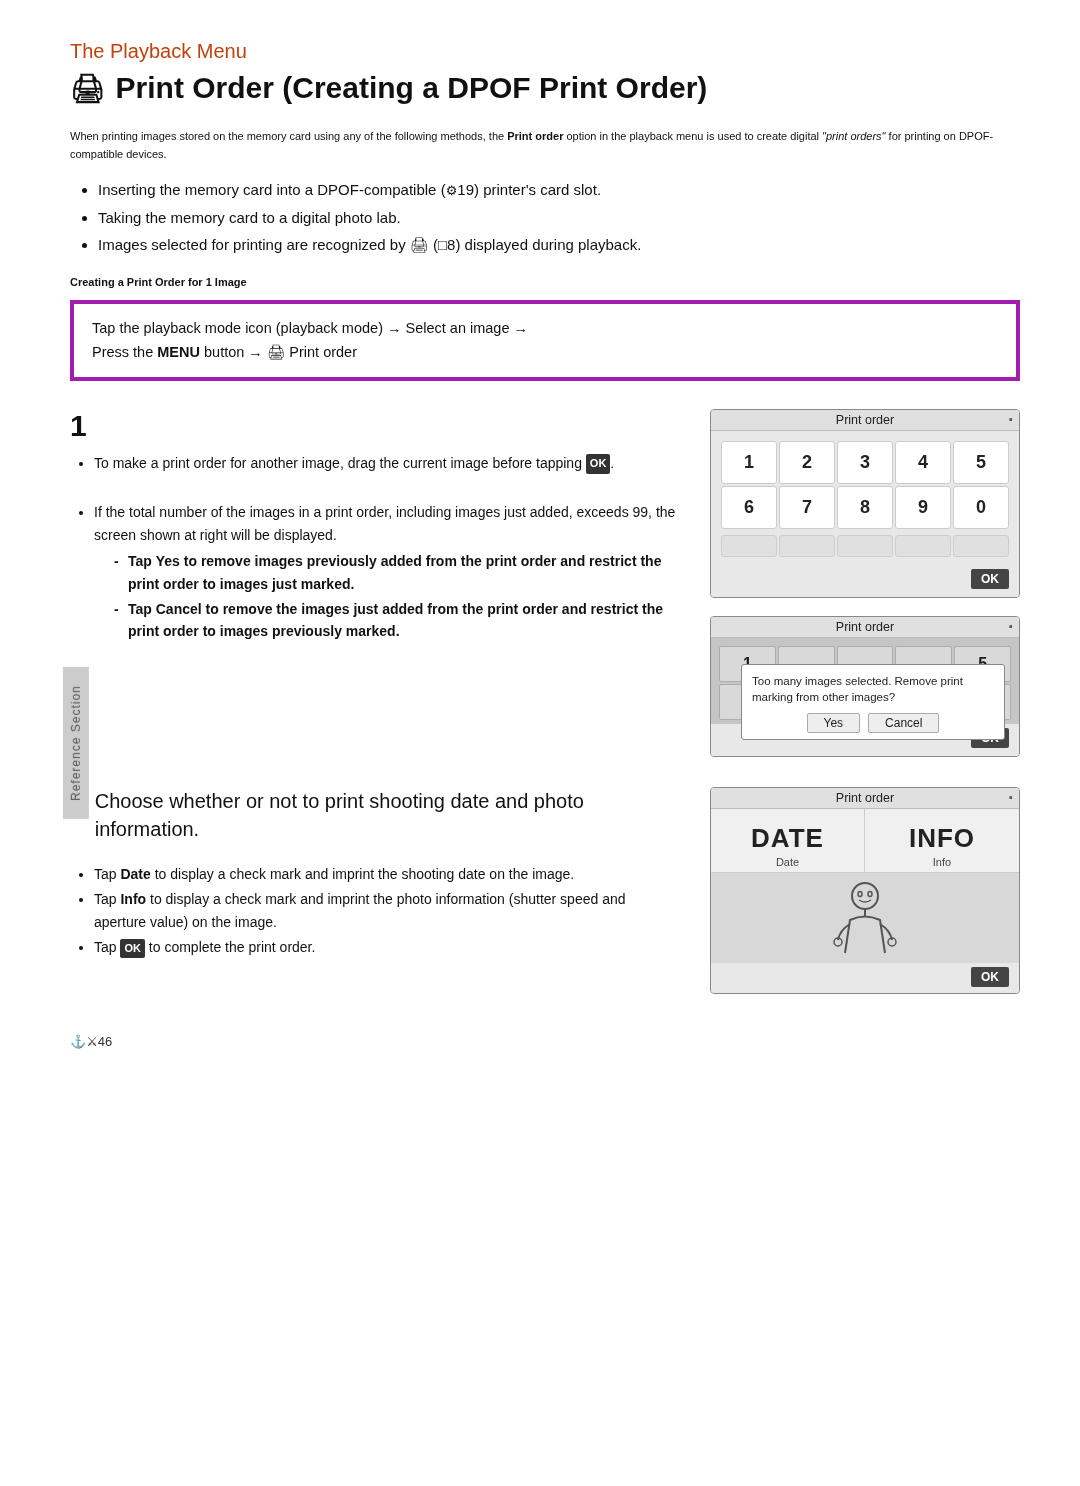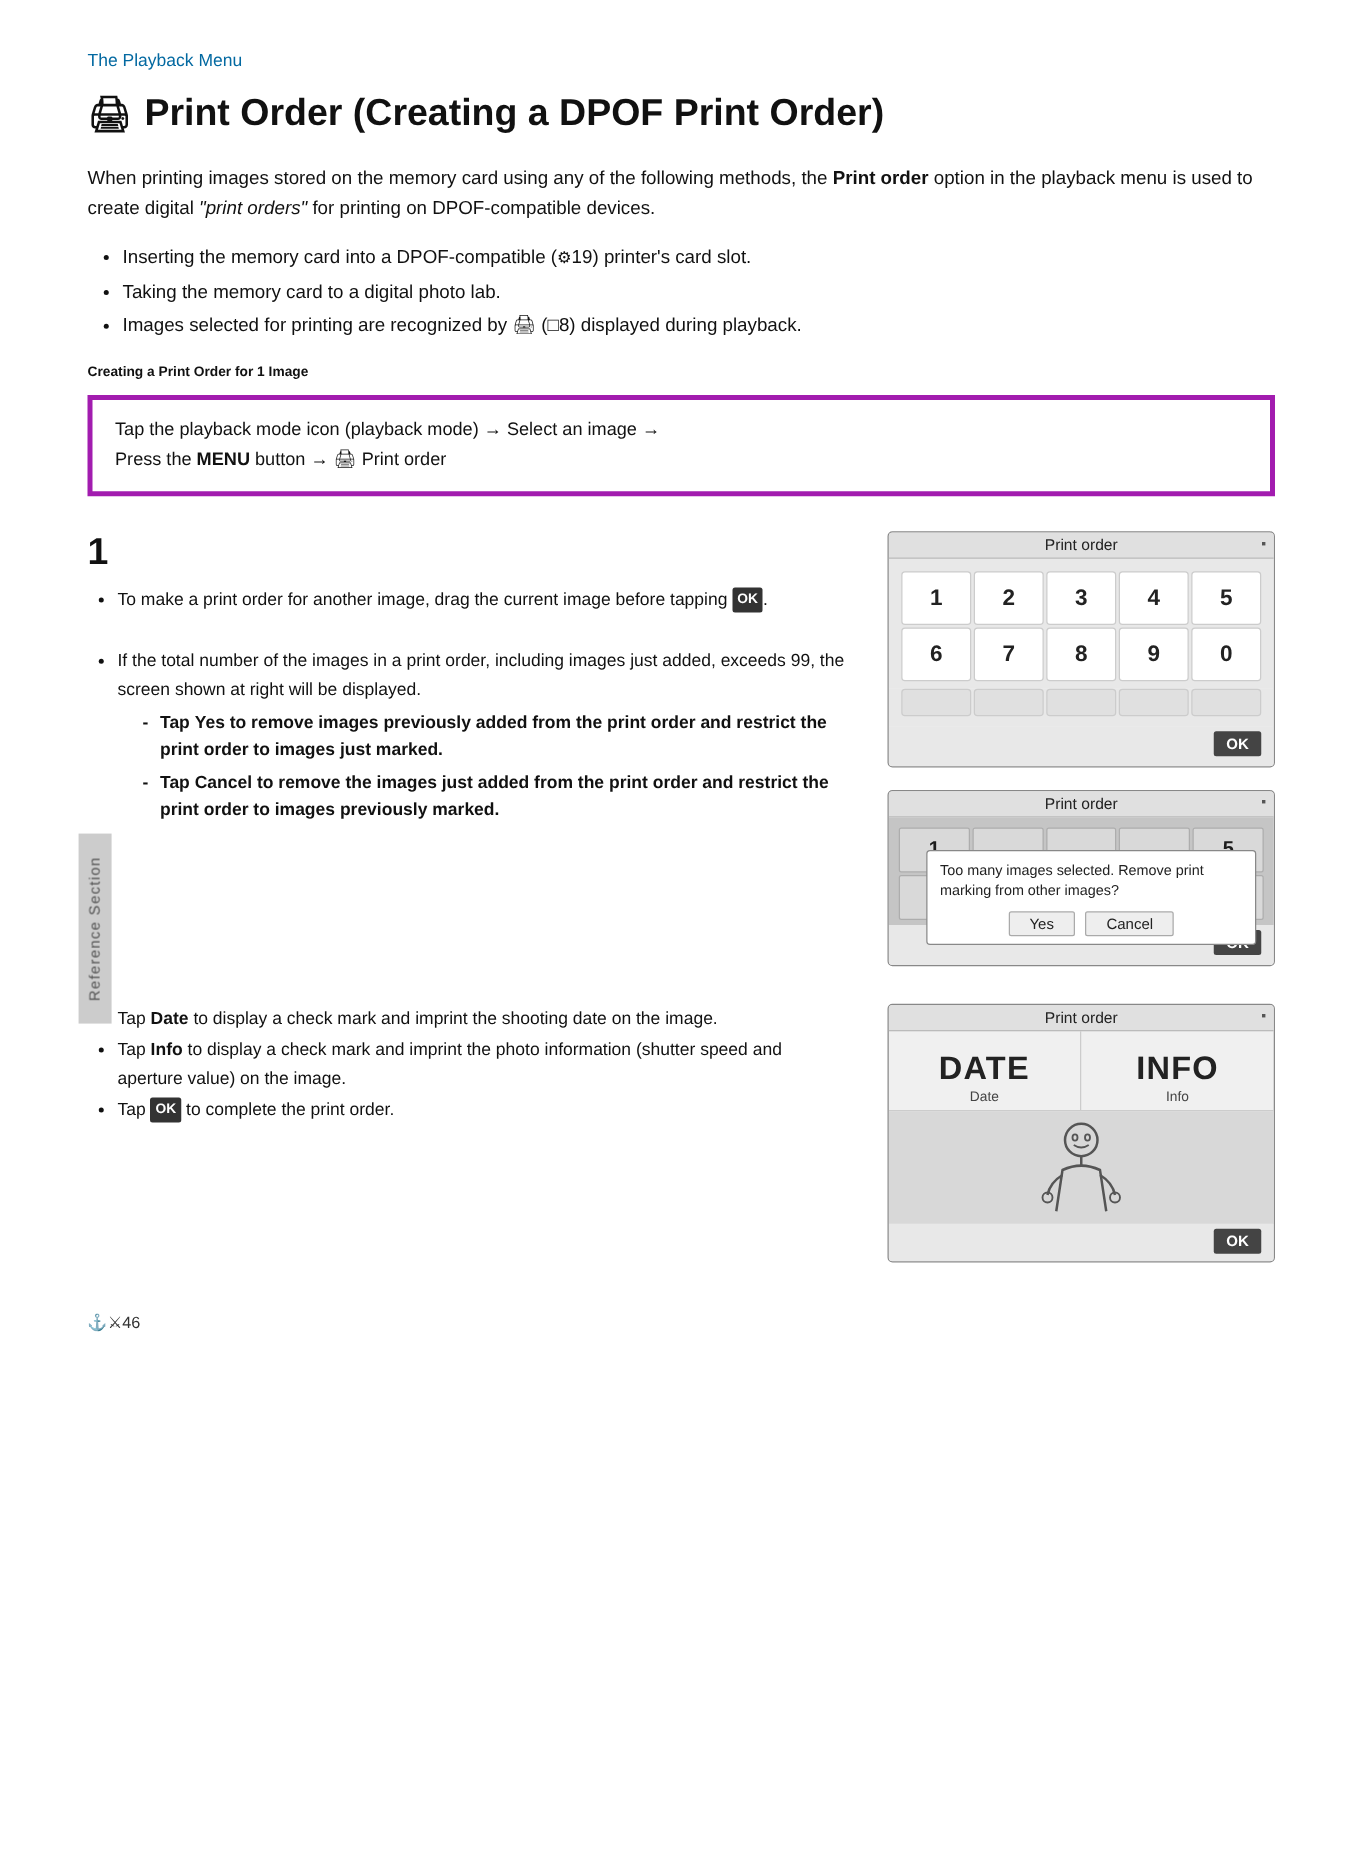--- a/index.html
+++ b/index.html
@@ -7,37 +7,37 @@
       background: #fff;
       font-family: 'Arial', sans-serif;
       font-size: 15px;
       color: #111;
       width: 1080px;
       min-height: 1486px;
       padding: 40px 60px 40px 60px;
       position: relative;
     }
     .page-header {
-      font-size: 14px;
-      color: #0369a1;
-      margin-bottom: 18px;
+      font-size: 20px;
+      color: #c2410c;
+      margin-bottom: 8px;
     }
     .main-title {
       font-size: 30px;
       font-weight: bold;
       margin-bottom: 16px;
       display: flex;
       align-items: center;
       gap: 10px;
     }
     .printer-icon {
       font-size: 28px;
     }
     .intro-text {
-      font-size: 15px;
+      font-size: 11px;
       line-height: 1.6;
       margin-bottom: 14px;
       margin-top: 23px;
     }
     .intro-text b { font-weight: bold; }
     .bullet-list {
       margin-left: 28px;
       margin-bottom: 18px;
       list-style: disc;
     }
@@ -437,20 +437,24 @@
         </div>
         <div class="numpad-ok-row">
           <div class="ok-btn">OK</div>
         </div>
       </div>
     </div>
   </div>
 
   <div class="step-row">
     <div class="step-left">
+      <div class="step-header-row">
+        <span class="step-num">2</span>
+        <span class="step-heading">Choose whether or not to print shooting date and photo information.</span>
+      </div>
       <ul class="step-bullets">
         <li>Tap <b>Date</b> to display a check mark and imprint the shooting date on the image.</li>
         <li>Tap <b>Info</b> to display a check mark and imprint the photo information (shutter speed and aperture value) on the image.</li>
         <li>Tap <span class="ok-badge">OK</span> to complete the print order.</li>
       </ul>
     </div>
     <div class="step-right">
 
       <div class="screen-box date-info-screen">
         <div class="screen-title-bar">

